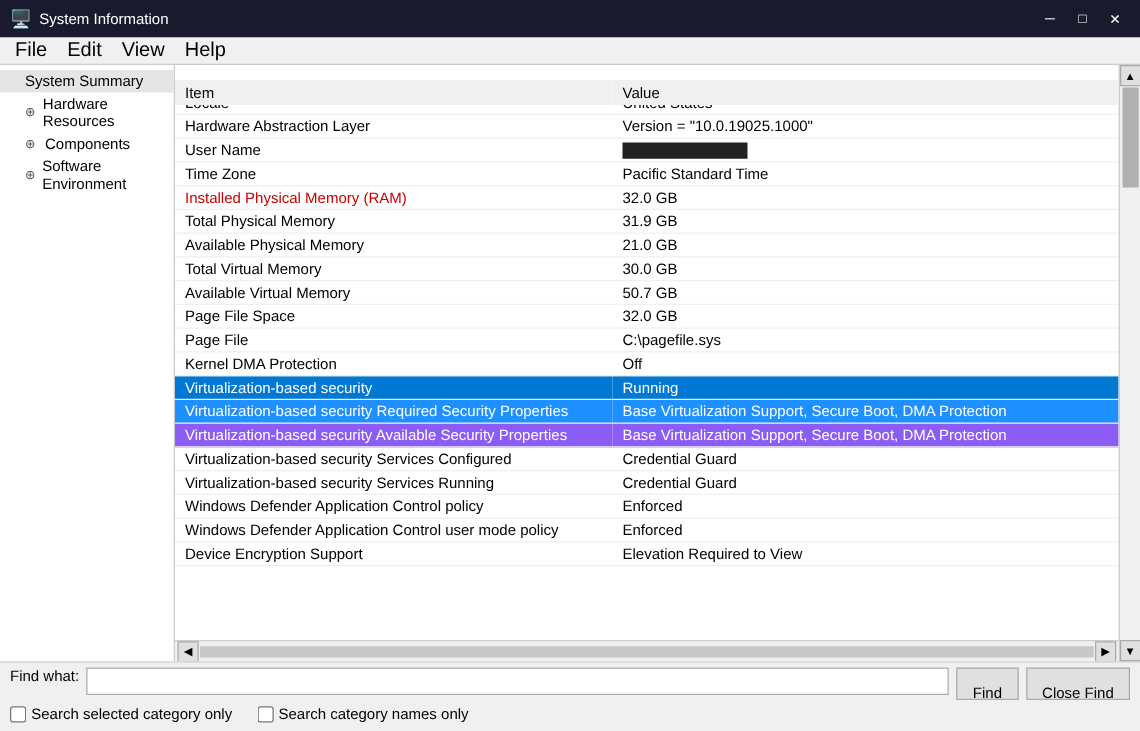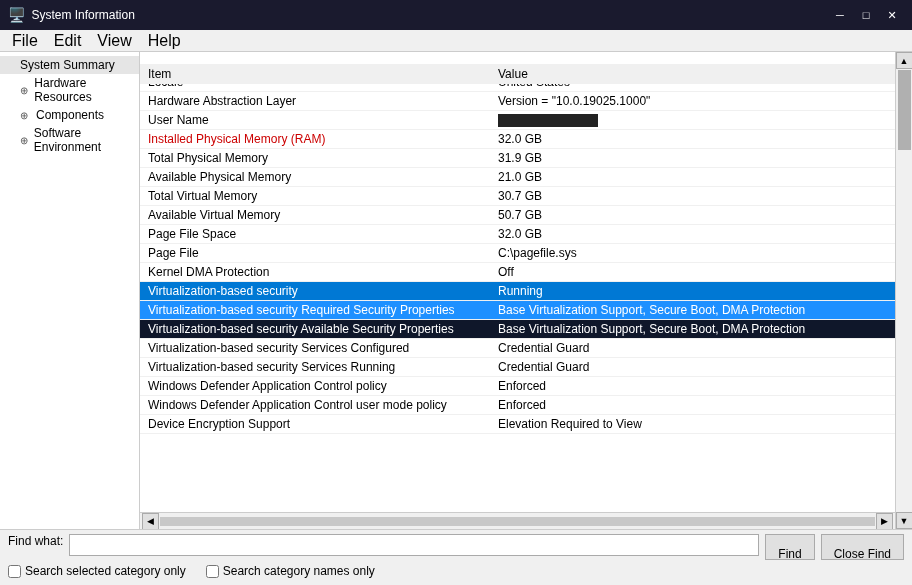--- a/index.html
+++ b/index.html
@@ -270,34 +270,38 @@
             </tr>
             <tr>
               <td>Hardware Abstraction Layer</td>
               <td>Version = "10.0.19025.1000"</td>
             </tr>
             <tr>
               <td>User Name</td>
               <td><span class="redacted"></span></td>
             </tr>
             <tr>
+              <td>Time Zone</td>
+              <td>Pacific Standard Time</td>
+            </tr>
+            <tr>
               <td style="color: rgb(204, 0, 0);">Installed Physical Memory (RAM)</td>
               <td>32.0 GB</td>
             </tr>
             <tr>
               <td>Total Physical Memory</td>
               <td>31.9 GB</td>
             </tr>
             <tr>
               <td>Available Physical Memory</td>
               <td>21.0 GB</td>
             </tr>
             <tr>
               <td>Total Virtual Memory</td>
-              <td>30.7 GB</td>
+              <td>30.0 GB</td>
             </tr>
             <tr>
               <td>Available Virtual Memory</td>
               <td>50.7 GB</td>
             </tr>
             <tr>
               <td>Page File Space</td>
               <td>32.0 GB</td>
             </tr>
             <tr>
@@ -309,21 +313,21 @@
               <td>Off</td>
             </tr>
             <tr style="background: rgb(0, 120, 212); color: white;">
               <td>Virtualization-based security</td>
               <td>Running</td>
             </tr>
             <tr style="background: rgb(30, 144, 255); color: white;">
               <td>Virtualization-based security Required Security Properties</td>
               <td>Base Virtualization Support, Secure Boot, DMA Protection</td>
             </tr>
-            <tr style="background: #0f172a; color: white;">
+            <tr style="background: #8b5cf6; color: white;">
               <td>Virtualization-based security Available Security Properties</td>
               <td>Base Virtualization Support, Secure Boot, DMA Protection</td>
             </tr>
             <tr>
               <td>Virtualization-based security Services Configured</td>
               <td>Credential Guard</td>
             </tr>
             <tr>
               <td>Virtualization-based security Services Running</td>
               <td>Credential Guard</td>

